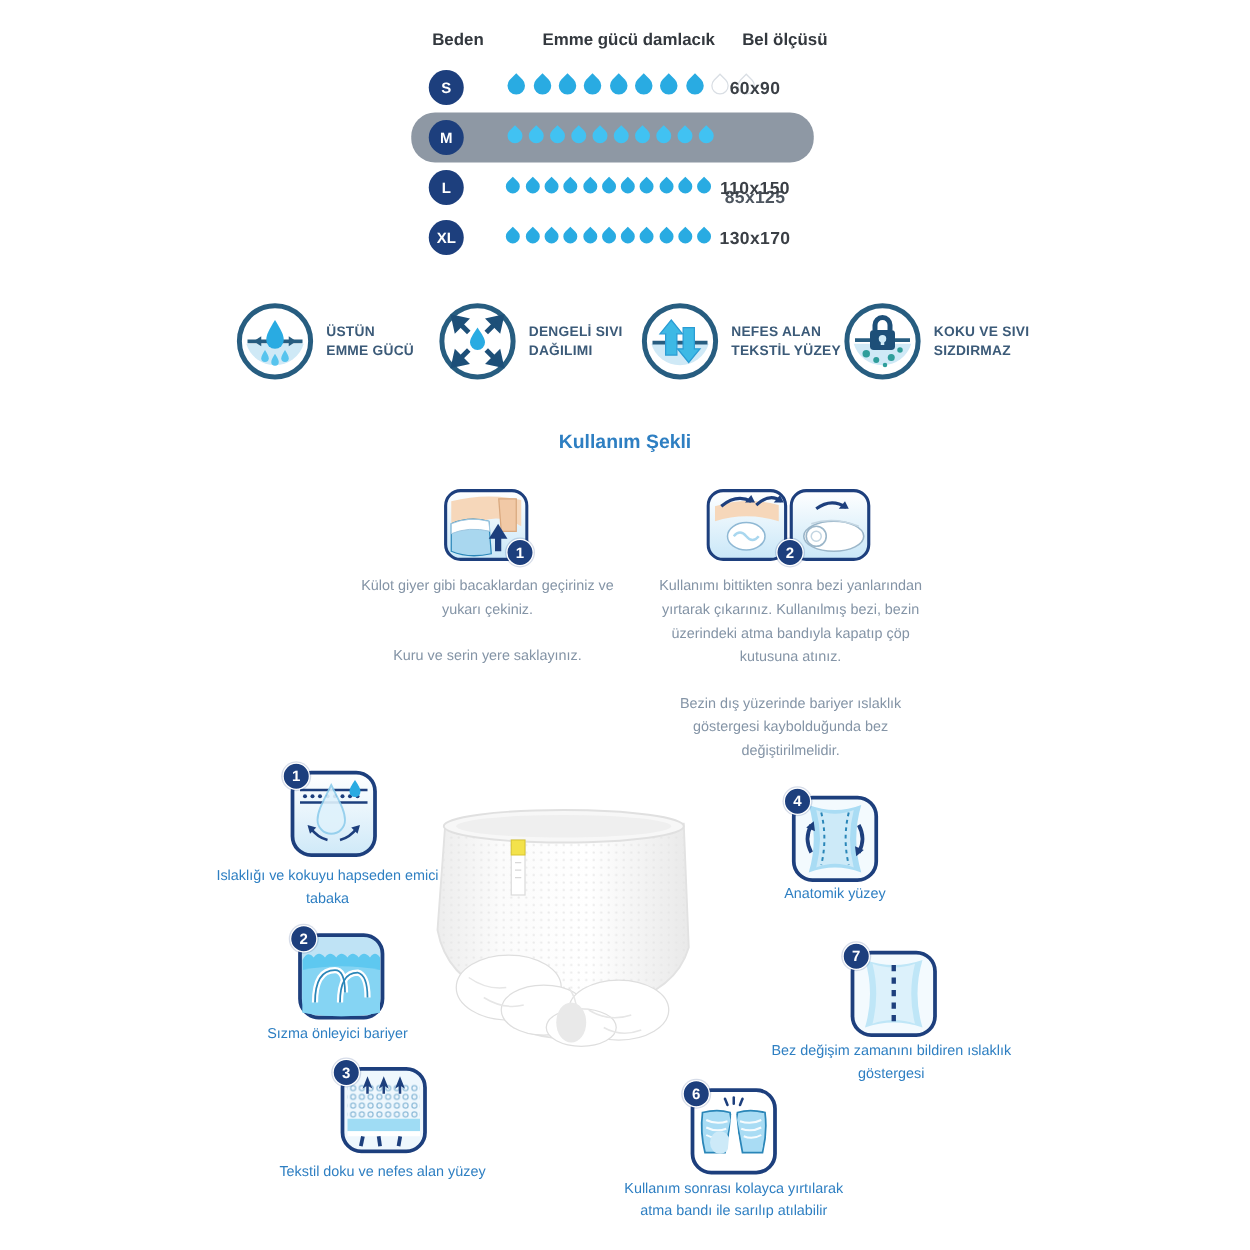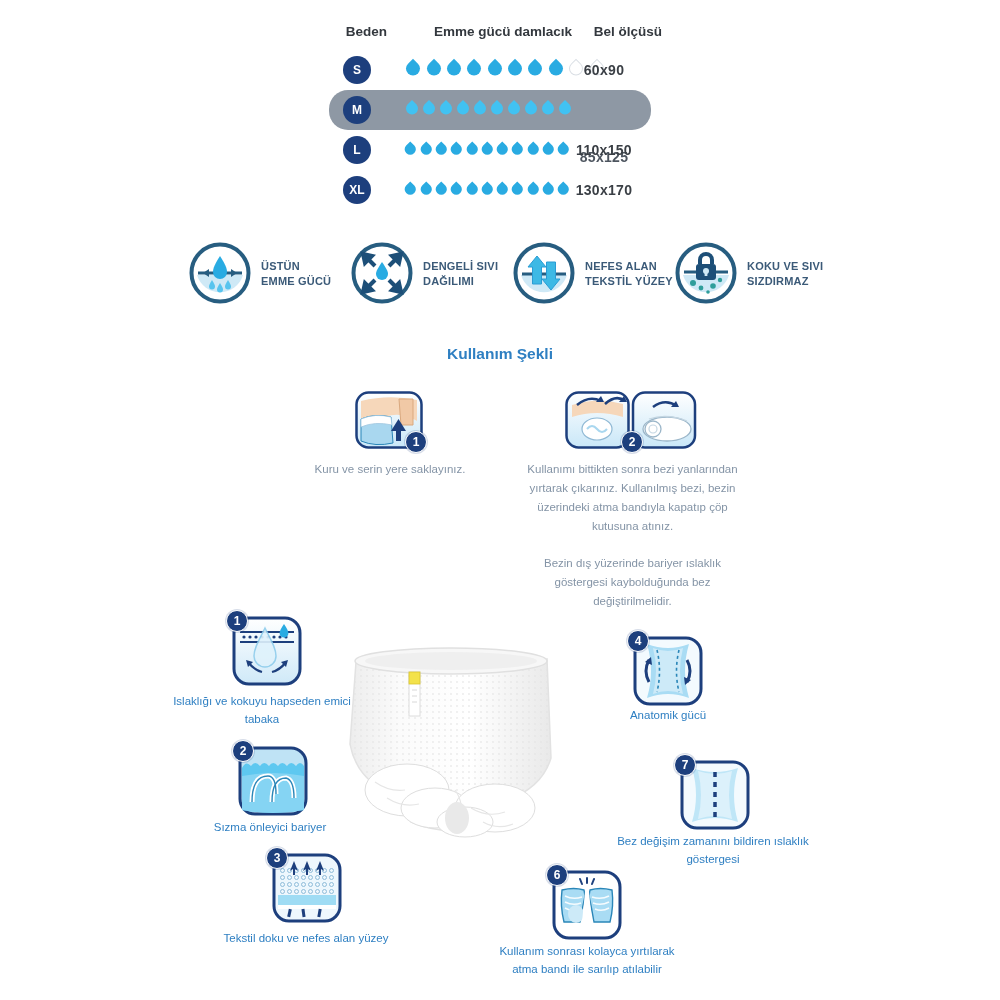--- a/index.html
+++ b/index.html
@@ -268,20 +268,21 @@
       <circle cx="88" cy="38" r="8" fill="#ffffff" stroke="#9bb6c9" stroke-width="1.3"></circle>
       <circle cx="88" cy="38" r="4" fill="none" stroke="#c4d6e2" stroke-width="1.2"></circle>
       <path d="M84,28 Q102,22 122,30" fill="none" stroke="#c4d6e2" stroke-width="1.2"></path>
       <path d="M88,16 Q100,7 112,15" fill="none" stroke="#1d3f7d" stroke-width="2.5"></path>
       <polygon points="114,16 106,16 111,10" fill="#1d3f7d"></polygon>
     </svg>
     <div class="badge" style="left:56px;bottom:-4px;">2</div>
   </div>
 
   <div class="usage-text" style="left:275px;top:460px;width:230px;">
+    <div class="para">Külot giyer gibi bacaklardan geçiriniz ve yukarı çekiniz.</div>
     <div class="para">Kuru ve serin yere saklayınız.</div>
   </div>
   <div class="usage-text" style="left:520px;top:460px;width:225px;">
     <div class="para">Kullanımı bittikten sonra bezi yanlarından yırtarak çıkarınız. Kullanılmış bezi, bezin üzerindeki atma bandıyla kapatıp çöp kutusuna atınız.</div>
     <div class="para">Bezin dış yüzerinde bariyer ıslaklık göstergesi kaybolduğunda bez değiştirilmelidir.</div>
   </div>
 
   <div style="position:absolute;left:335px;top:632px;">
     <svg width="235" height="210" viewBox="0 0 235 210">
       <defs>
@@ -408,21 +409,21 @@
       </g>
       <g stroke="#1d3f7d" stroke-width="3" fill="none">
         <path d="M16,24 Q10,35 16,46"></path>
           <path d="M54,24 Q60,35 54,46"></path>
       </g>
       <polygon points="18,21 12,26 19,29" fill="#1d3f7d"></polygon>
       <polygon points="52,49 58,44 51,41" fill="#1d3f7d"></polygon>
     </svg>
     <div class="badge" style="left:-6px;top:-6px;">4</div>
   </div>
-  <div class="callout-caption" style="left:568px;top:706px;width:200px;">Anatomik gücü</div>
+  <div class="callout-caption" style="left:568px;top:706px;width:200px;">Anatomik yüzey</div>
 
   <div class="callout-icon" style="left:680px;top:760px;">
     <svg width="70" height="70" viewBox="0 0 70 70">
       <rect x="2" y="2" width="66" height="66" rx="15" fill="#f3fafe" stroke="#1d3f7d" stroke-width="3"></rect>
       <path d="M12,8 Q35,16 58,8 Q50,35 58,62 Q35,54 12,62 Q20,35 12,8 Z" fill="#bfe6f7"></path>
       <path d="M18,11 Q35,17 52,11 Q46,35 52,59 Q35,53 18,59 Q24,35 18,11 Z" fill="#dcf1fb"></path>
       <line x1="35" y1="12" x2="35" y2="58" stroke="#1d3f7d" stroke-width="3.5" stroke-dasharray="5,5"></line>
     </svg>
     <div class="badge" style="left:-6px;top:-6px;">7</div>
   </div>

